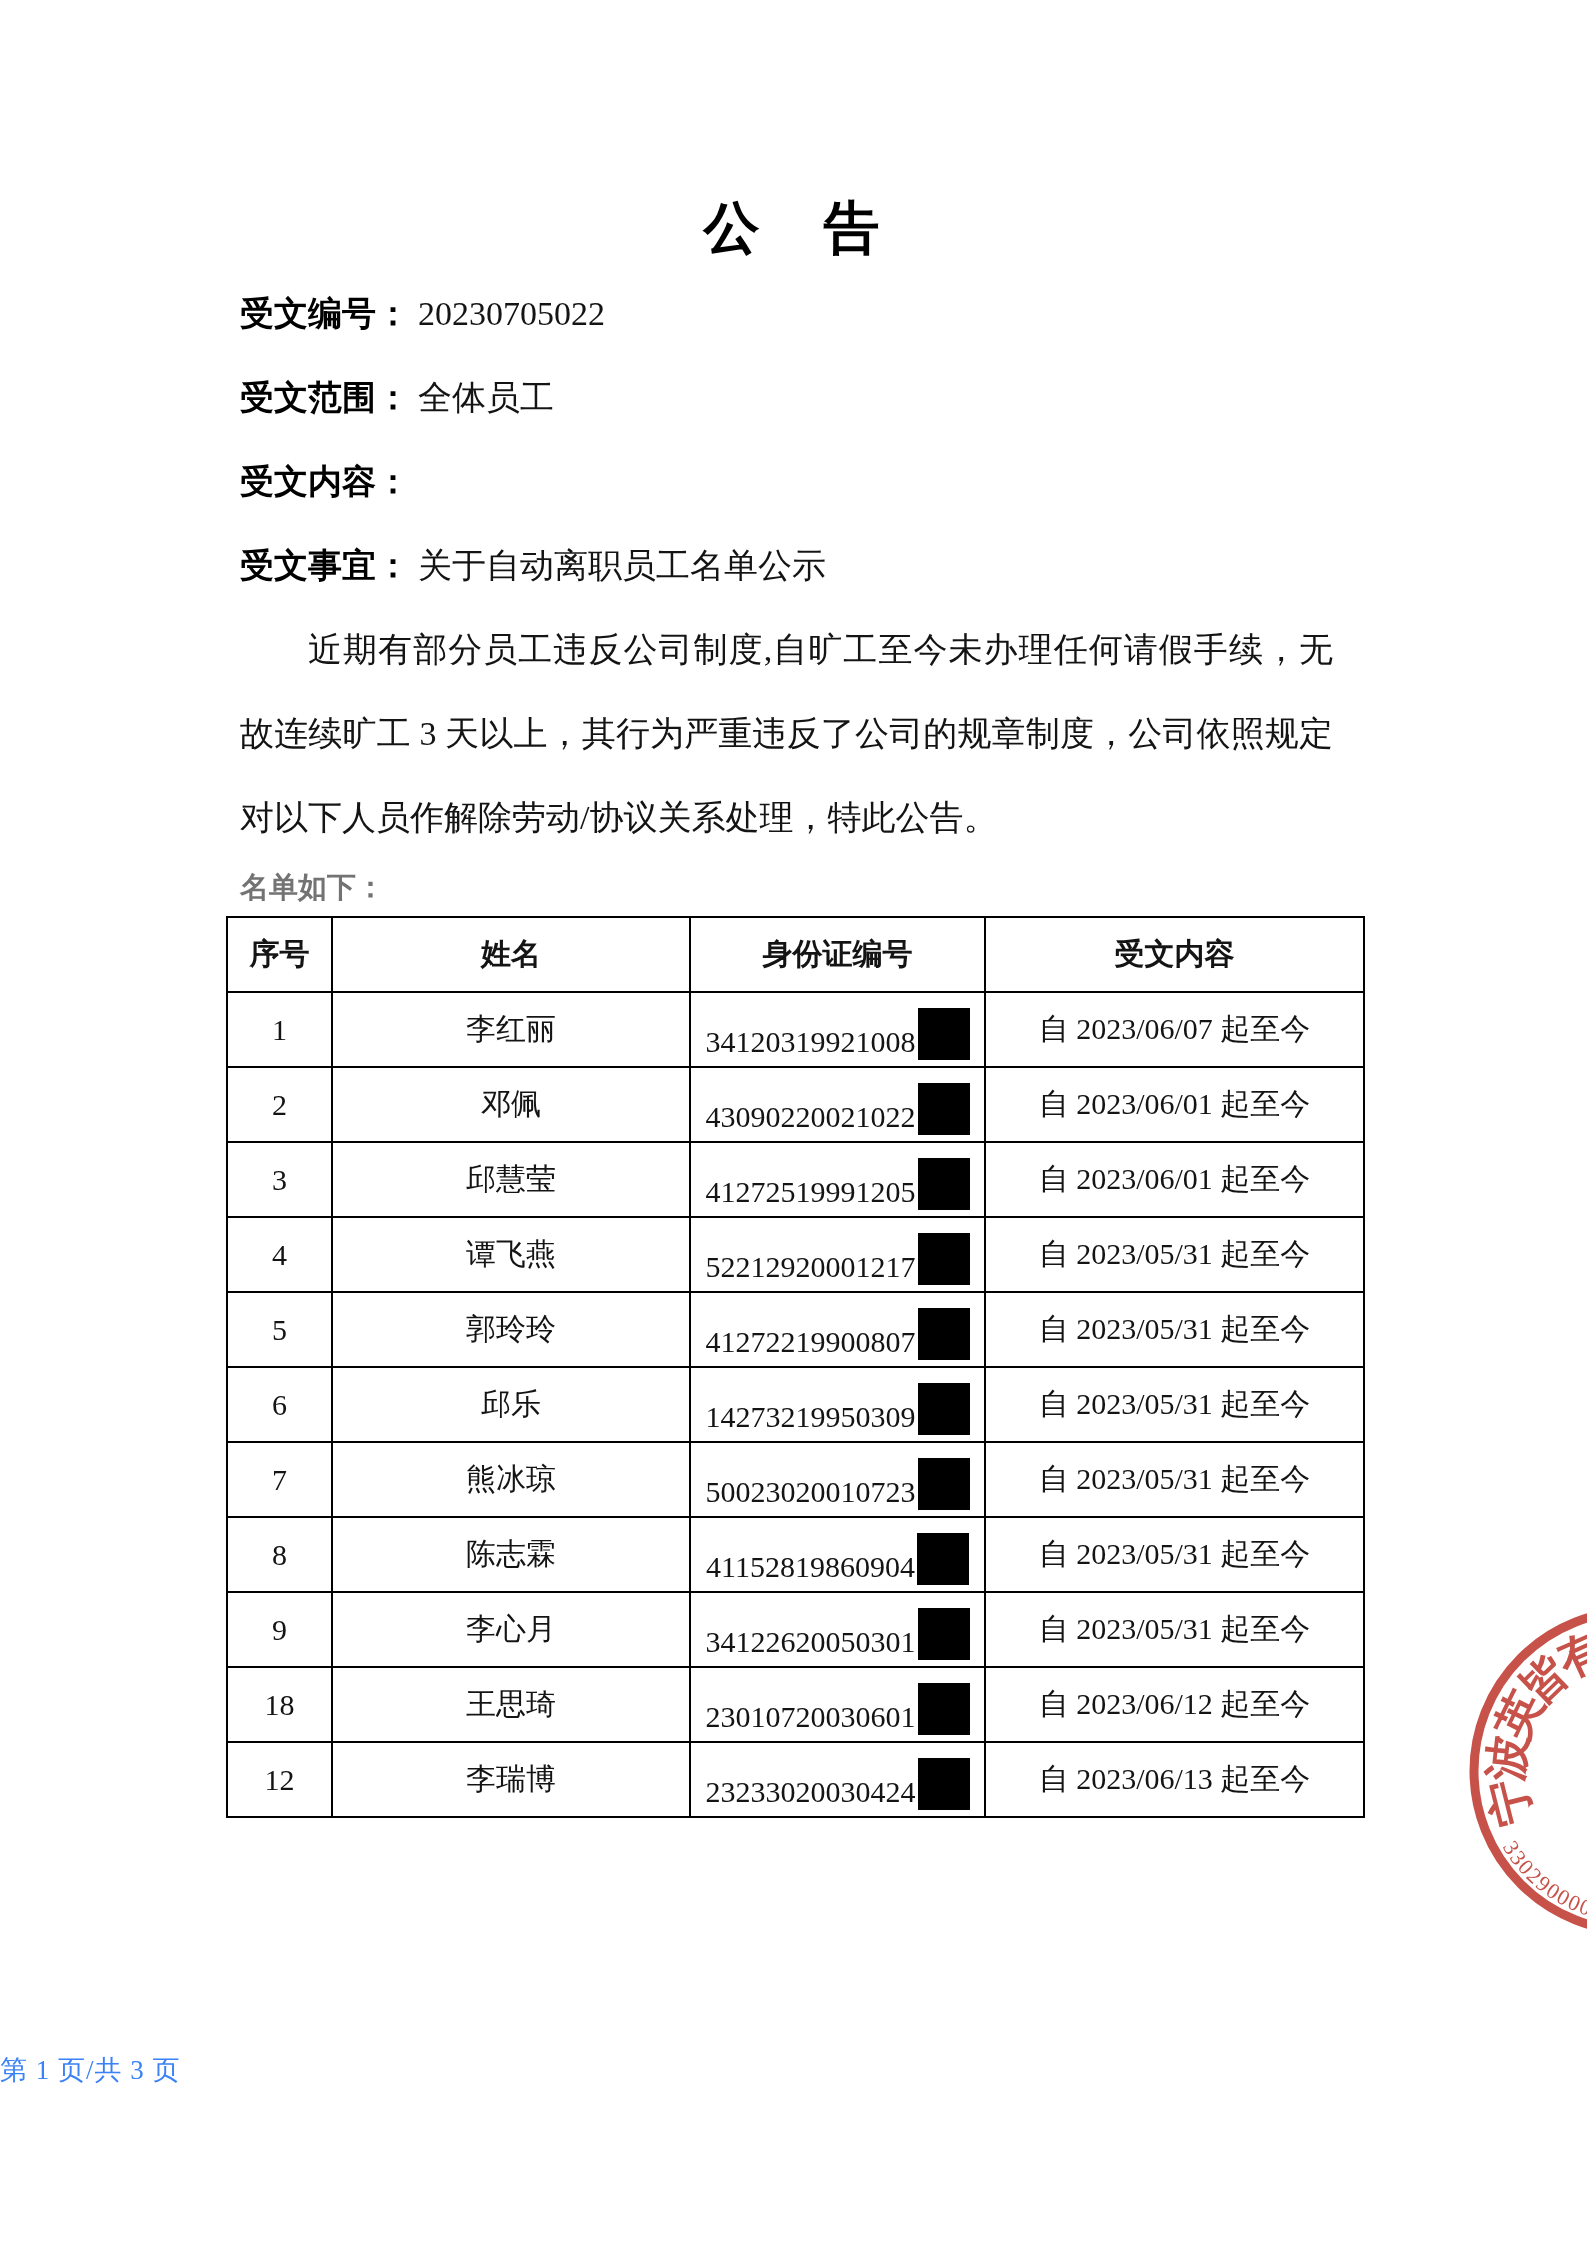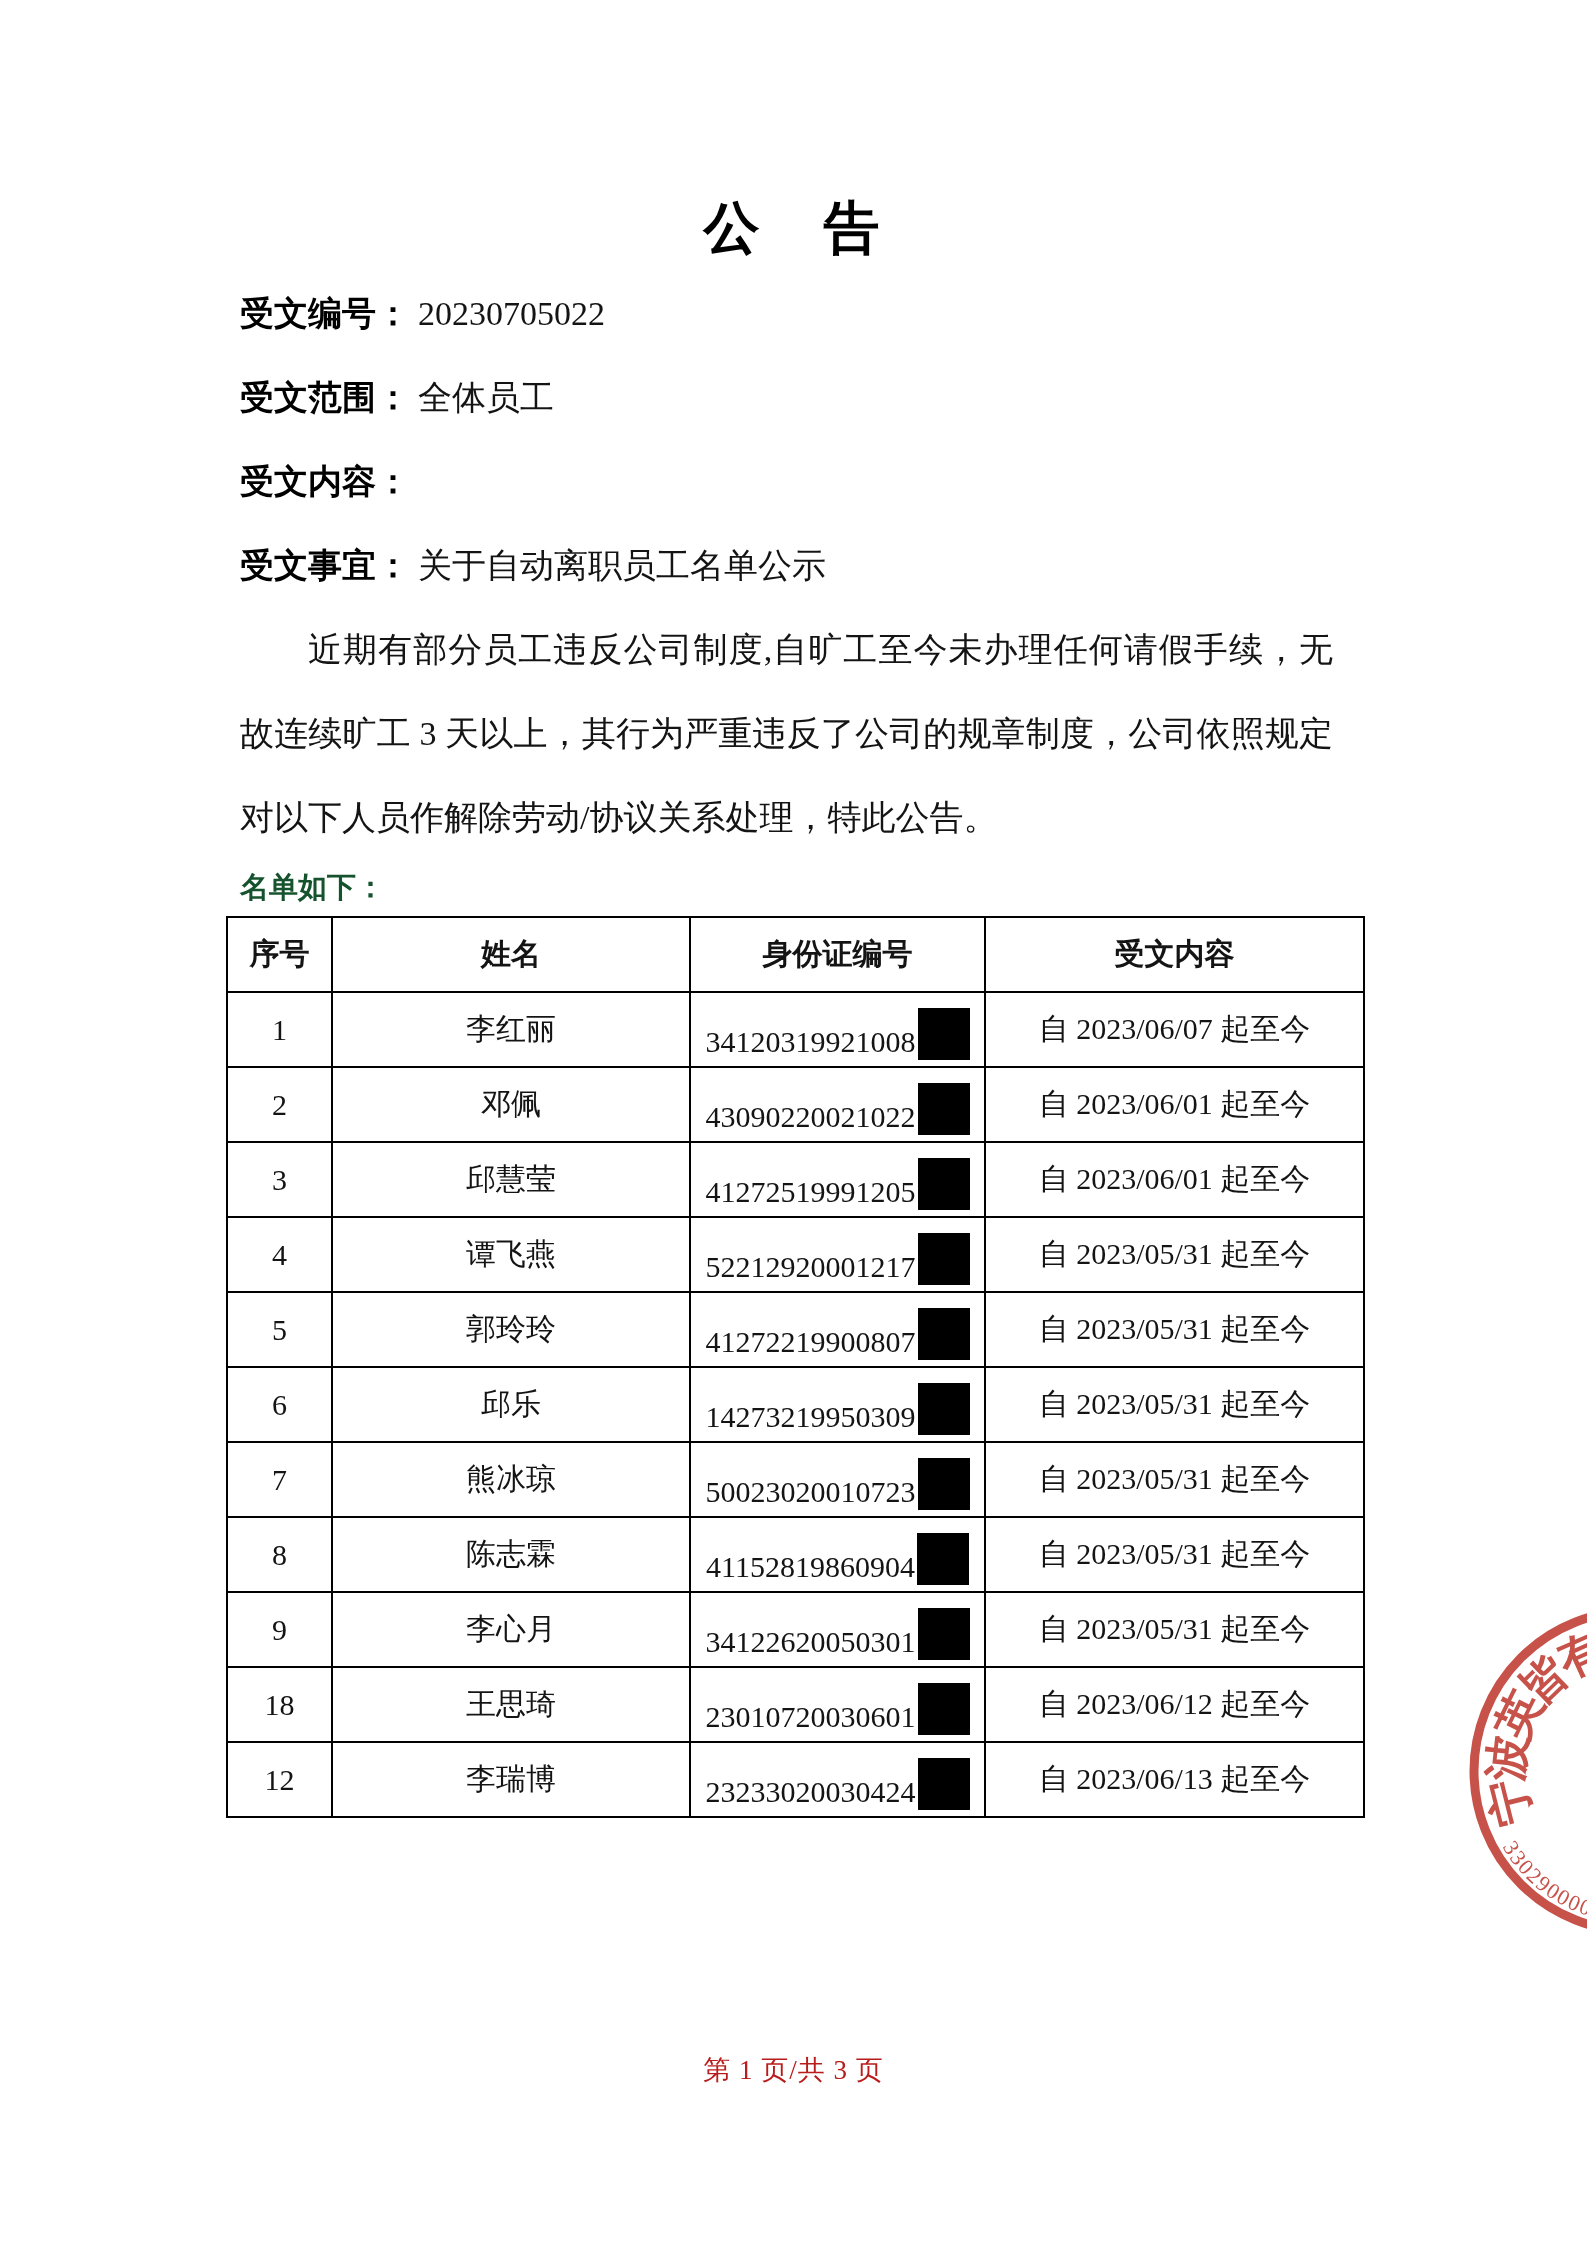--- a/index.html
+++ b/index.html
@@ -19,39 +19,39 @@
   }
   .meta-label{ font-weight:700; color:#000; }
   .meta-value{ margin-left:8px; }
   .salutation{ height:84px; display:flex; align-items:center; padding-left:14px; font-size:34px; }
   .body-para{
     margin:0; padding:0 30px 0 14px; font-size:34px; line-height:84px;
     text-align:justify; text-indent:68px;
   }
   .list-caption{
     height:56px; display:flex; align-items:center; padding-left:14px;
-    font-size:29px; font-weight:700; color:#14532d;
+    font-size:29px; font-weight:700; color:#737373;
   }
   table.roster{
     border-collapse:collapse; width:1137px; table-layout:fixed;
   }
   table.roster th, table.roster td{
     border:2px solid #000; text-align:center; vertical-align:middle;
     font-size:30px; padding:0; overflow:hidden;
   }
   table.roster tr{ height:75px; }
   table.roster th{ font-weight:700;border-radius:27px; }
   td.date-top{ vertical-align:top; padding-top:6px; }
   .redact{
     display:inline-block; width:52px; height:52px; background:#000;
     margin-left:2px; vertical-align:baseline; transform:translateY(8px);
   }
   .page-footer{
-    position:absolute; top:2052px; left:0; width:100%; text-align:center;
-    font-size:27px; letter-spacing:1px; color:#b91c1c;
+    position:absolute; top:2052px; left:0; width:100%; 
+    font-size:27px; letter-spacing:1px; color:#3b82f6;
   }
   .seal{ position:absolute; left:1420px; top:1551px; pointer-events:none; }
 </style>
 </head>
 <body>
 
 <div class="page">
 
   <div class="doc-title">公　告</div>
 

